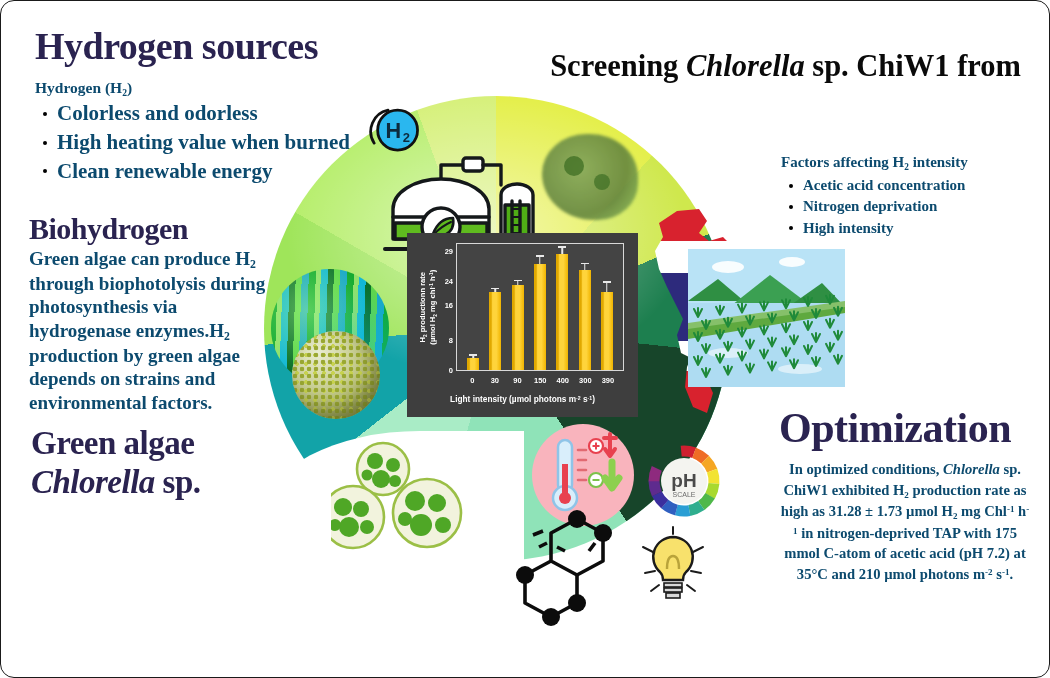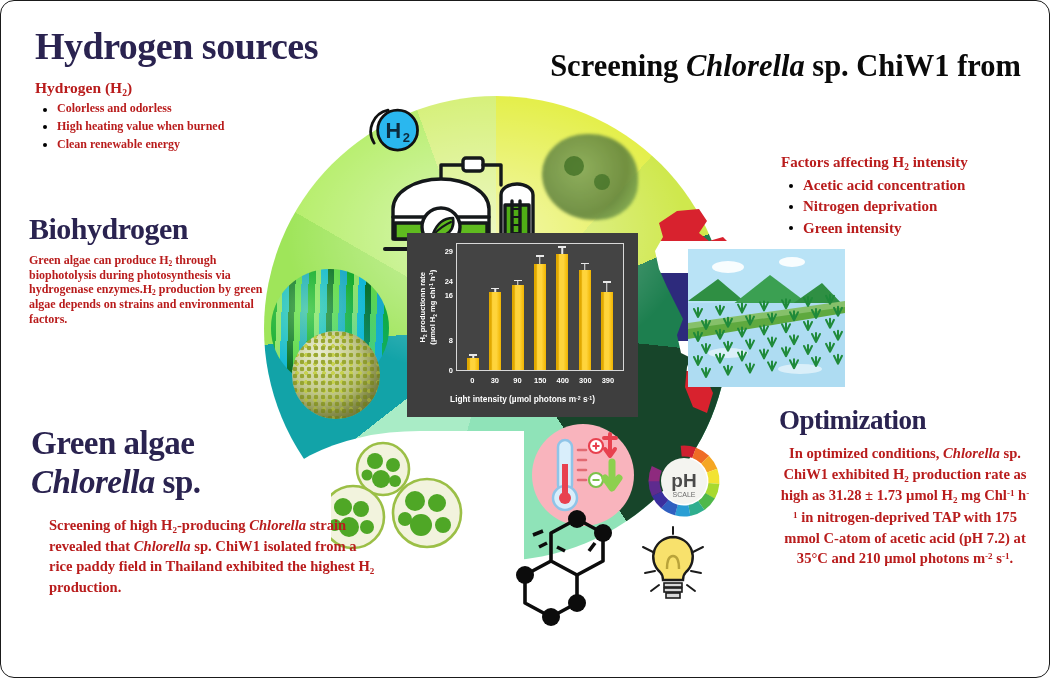--- a/index.html
+++ b/index.html
@@ -6,55 +6,55 @@
   html,body{margin:0;padding:0;background:#ffffff;}
   body{width:1050px;height:678px;overflow:hidden;
        font-family:"Liberation Serif","DejaVu Serif",serif;}
 
   #poster{position:relative;width:1050px;height:678px;background:#fff;
           box-sizing:border-box;border:1.5px solid #1a1a1a;border-radius:14px;
           overflow:hidden;}
 
   
   .hd{color:#2a2350;font-weight:bold;line-height:1.05;letter-spacing:-0.5px;}
-  .body-txt{color:#b91c1c;font-weight:bold;line-height:1.22;}
+  .body-txt{color:#0c4a6e;font-weight:bold;line-height:1.22;}
   .it{font-style:italic;}
   sub{font-size:0.62em;vertical-align:-0.28em;font-weight:bold;}
   sup{font-size:0.62em;vertical-align:0.45em;font-weight:bold;}
   ul.bl{list-style:none;margin:3px 0 0 0;padding:0;}
   ul.bl li{position:relative;padding-left:22px;margin-bottom:3px;}
   ul.bl li:before{content:"";position:absolute;left:8px;top:0.52em;
                   width:4px;height:4px;border-radius:50%;background:#000;}
 
   
   .blk{position:absolute;}
 
   #hydrogen-energy{left:34px;top:26px;width:330px;}
   #hydrogen-energy .title{font-size:38px;}
   #hydrogen-energy .sub{font-size:15.5px;margin-top:12px;}
-  #hydrogen-energy ul.bl{font-size:12px;}
+  #hydrogen-energy ul.bl{font-size:21px;}
 
   #main-title{left:440px;top:44px;width:580px;text-align:right;
               font-size:30.5px;font-weight:bold;color:#0a0a0a;line-height:1.38;
               z-index:40;}
 
   #factors{left:780px;top:152px;width:250px;font-size:15px;z-index:40;}
   #factors .hdr{margin-bottom:2px;}
 
   #biohydrogen{left:28px;top:212px;width:250px;z-index:40;}
-  #biohydrogen .title{font-size:30px;margin-bottom:8px;}
-  #biohydrogen p{margin:0;font-size:12px;}
+  #biohydrogen .title{font-size:30px;margin-bottom:2px;}
+  #biohydrogen p{margin:0;font-size:19px;}
 
   #greenalgae{left:30px;top:425px;width:345px;z-index:40;}
   #greenalgae .title{font-size:33px;}
   #greenalgae .title2{font-size:33px;margin-top:4px;}
   #greenalgae p{margin:16px 0 0 18px;font-size:14.6px;line-height:1.38;}
 
   #optimization{left:778px;top:405px;width:252px;z-index:40;}
-  #optimization .title{font-size:27px;margin-bottom:9px;}
+  #optimization .title{font-size:42px;margin-bottom:9px;}
   #optimization p{margin:0;font-size:14.6px;line-height:1.42;text-align:center;}
 
   
   #collage{position:absolute;left:263px;top:95px;width:465px;height:465px;
            border-radius:50%;overflow:hidden;z-index:5;}
   #collage .seg{position:absolute;left:0;top:0;width:100%;height:100%;}
 
   .swatch{position:absolute;}
 
   
@@ -360,21 +360,21 @@
     <div id="ylabel">
       <div class="rot">
         <span>H<sub>2</sub> productionn rate</span><br>
         <span>(µmol H<sub>2</sub> mg chl<sup>-1</sup> h<sup>-1</sup>)</span>
       </div>
     </div>
     <div id="chart-inner">
       <div id="yticks-holder">
           <div class="ytick" style="top: 126px;">0</div>
           <div class="ytick" style="top: 96.3529px;">8</div>
-          <div class="ytick" style="top: 51px;">16</div>
+          <div class="ytick" style="top: 61px;">16</div>
           <div class="ytick" style="top: 37.0588px;">24</div>
           <div class="ytick" style="top: 7.41176px;">29</div>
         </div>
       <div id="bars">
           <div class="bar-wrap">
             <div class="ebar" style="bottom: 12.2294px; height: 1.85294px;"></div>
             <div class="ecap" style="bottom: 14.0824px;"></div>
             <div class="bar" style="height: 12.2294px;"></div>
           </div>
           <div class="bar-wrap">
@@ -439,35 +439,34 @@
     <span>Screening </span><span class="it">Chlorella</span><span> sp. ChiW1 from</span><br>
   </div>
 
   <div class="blk body-txt" id="factors">
     <div class="hdr">
       <span>Factors affecting H</span><sub>2</sub><span> intensity</span>
     </div>
     <ul class="bl" id="fa-bullets">
         <li>Acetic acid concentration</li>
         <li>Nitrogen deprivation</li>
-        <li>Green intensity</li>
+        <li>High intensity</li>
       </ul>
   </div>
 
   <div class="blk" id="biohydrogen">
     <div class="hd title">Biohydrogen</div>
     <p class="body-txt" id="bh-par">Green algae can produce H<sub>2</sub> through biophotolysis during photosynthesis via hydrogenase enzymes.H<sub>2</sub> production by green algae depends on strains and environmental factors.</p>
   </div>
 
   <div class="blk" id="greenalgae">
     <div class="hd title">Green algae</div>
     <div class="hd title2">
       <span class="it">Chlorella</span><span> sp.</span>
     </div>
-    <p class="body-txt" id="ga-par">Screening of high H<sub>2</sub>-producing <i>Chlorella</i> strain revealed that <i>Chlorella</i> sp. ChiW1 isolated from a rice paddy field in Thailand exhibited the highest  H<sub>2</sub> production.</p>
   </div>
 
   <div class="blk" id="optimization">
     <div class="hd title">Optimization</div>
     <p class="body-txt" id="op-par">In optimized conditions, <i>Chlorella</i> sp. ChiW1 exhibited H<sub>2</sub> production rate as high as 31.28 ± 1.73 µmol H<sub>2</sub> mg Chl<sup>-1</sup> h<sup>-1</sup> in nitrogen-deprived TAP with 175 mmol C-atom of acetic acid (pH 7.2) at 35°C and 210 µmol photons m<sup>-2</sup> s<sup>-1</sup>.</p>
   </div>
 
 </div>
 
 </body></html>

